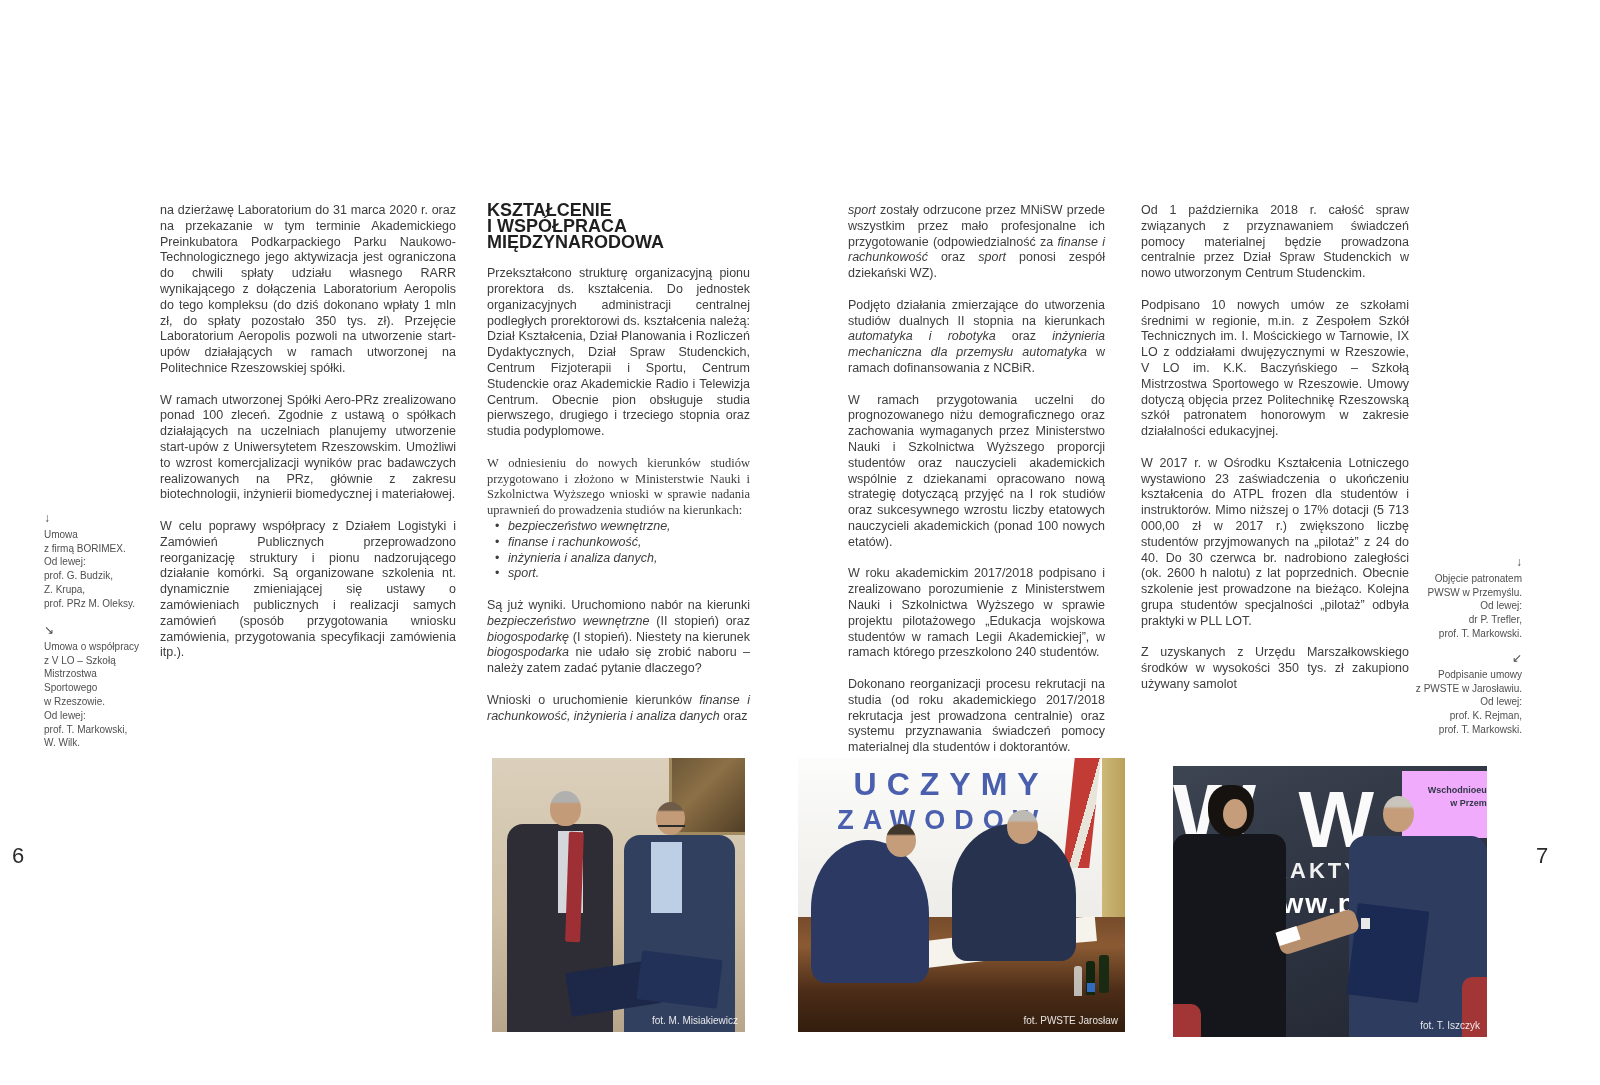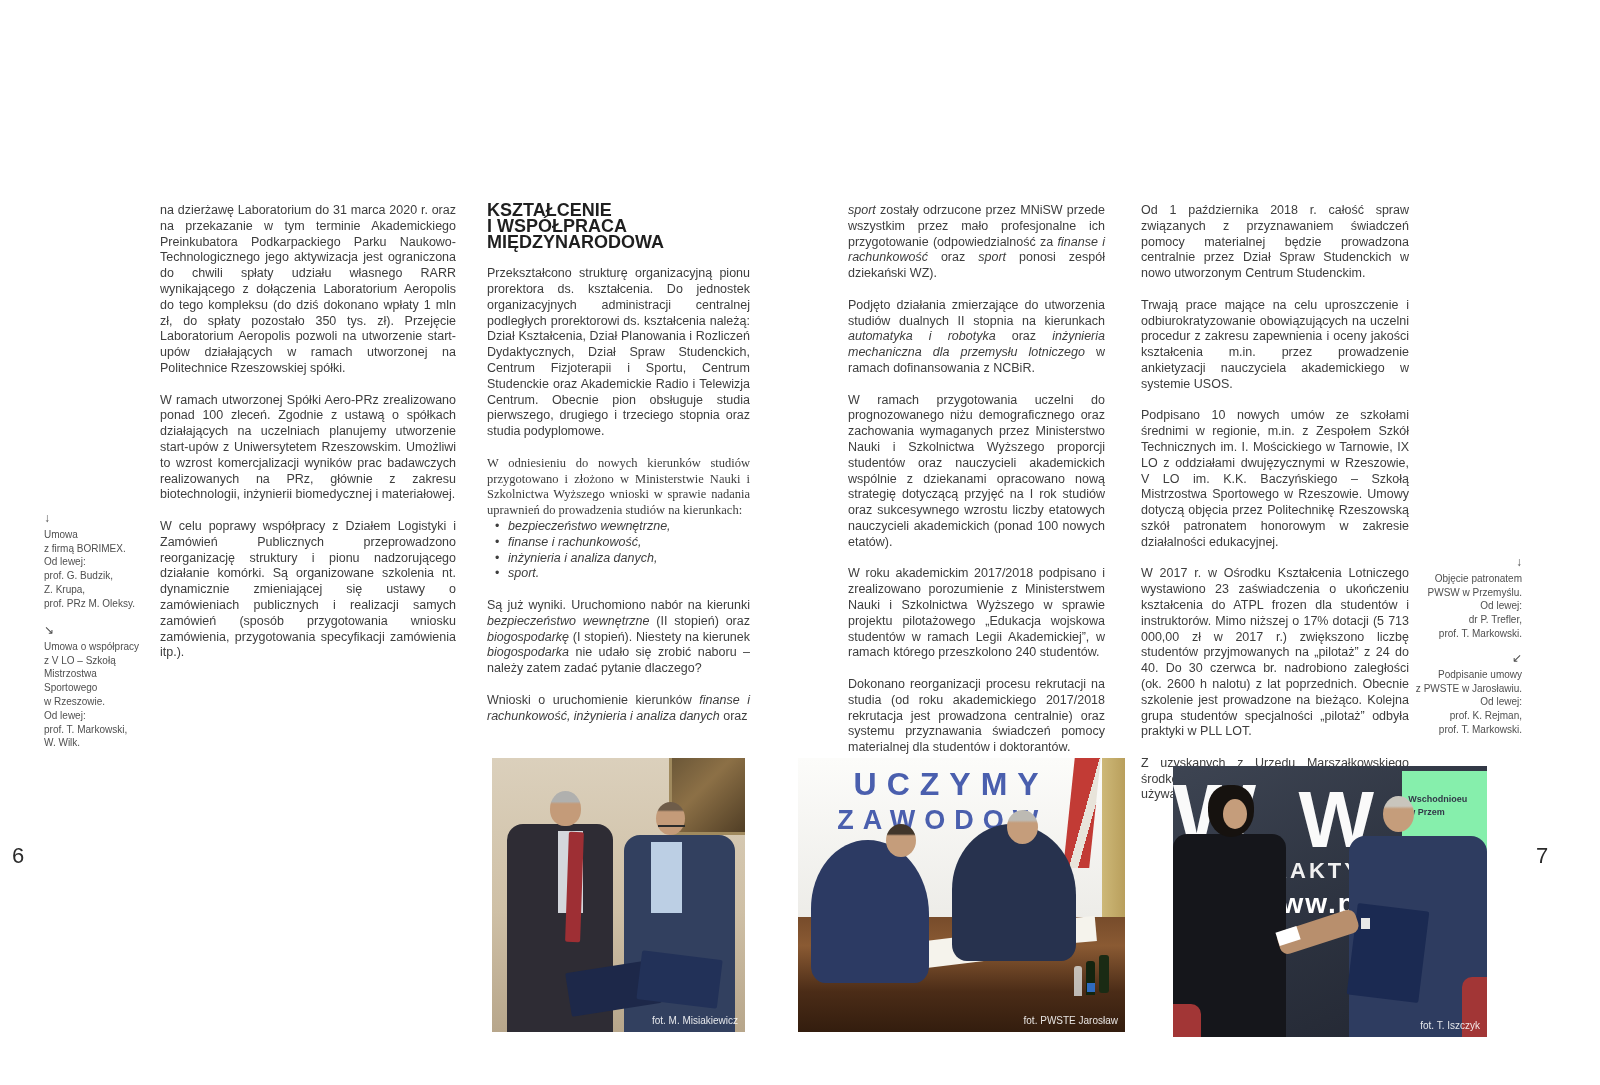--- a/index.html
+++ b/index.html
@@ -96,21 +96,21 @@
   .p3-bot2{left:92%;top:72%;width:10px;height:38px;background:#1a2b14;border-radius:3px;}
   .p3-bot3{left:84.5%;top:76%;width:8px;height:30px;background:rgba(230,235,235,0.75);border-radius:3px 3px 0 0;}
   .p3-lbl{left:88.5%;top:82%;width:8px;height:9px;background:#2f6bbf;}
   
   .p4-bg{inset:0;background:linear-gradient(155deg,#3d4452 0%,#2c323f 55%,#222631 100%);}
   .p4-w1{left:0;top:2%;font-size:88px;font-weight:bold;color:#fafafa;line-height:1;}
   .p4-w2{left:40%;top:5%;font-size:80px;font-weight:bold;color:#fafafa;line-height:1;}
   .p4-tag{left:64%;top:27%;font-size:12px;font-weight:bold;color:#ffffff;}
   .p4-r2{left:8%;top:34%;font-size:22px;font-weight:bold;color:#f0f0f0;letter-spacing:3px;}
   .p4-r3{left:27%;top:45%;font-size:28px;font-weight:bold;color:#ffffff;letter-spacing:2px;}
-  .p4-badge{left:73%;top:2%;width:25%;height:15%;background:#86efac;padding:22px 6px;text-align:left;
+  .p4-badge{left:73%;top:2%;width:25%;height:15%;background:#f0abfc;padding:13px 6px;text-align:right;
             font-size:9px;font-weight:bold;color:#323848;line-height:13px;}
   .p4-hair1{left:11%;top:7%;width:46px;height:52px;border-radius:50% 50% 58% 58%;background:#16120f;}
   .p4-face1{left:16%;top:12%;width:24px;height:30px;border-radius:50%;background:#c59d7b;}
   .p4-b1{left:0;top:25%;width:36%;height:75%;background:#15161b;border-radius:14px 14px 0 0;}
   .p4-h2{left:67%;top:11%;width:31px;height:36px;border-radius:50%;
          background:linear-gradient(180deg,#c9c5bd 0%,#c9c5bd 28%,#c59d7b 36%);}
   .p4-b2{left:56%;top:26%;width:44%;height:74%;background:#2e3c60;border-radius:16px 16px 0 0;}
   .p4-folder{left:57%;top:52%;width:23%;height:34%;background:#1b2a52;transform:rotate(7deg);border-radius:2px;}
   .p4-crest{left:60%;top:56%;width:9px;height:11px;background:#e8e8e8;}
   .p4-arms{left:33%;top:57%;width:26%;height:9%;background:#b88f6d;transform:rotate(-18deg);border-radius:8px;}
@@ -179,29 +179,28 @@
       <li><span class="it">finanse i rachunkowość,</span></li>
       <li><span class="it">inżynieria i analiza danych,</span></li>
       <li><span class="it">sport.</span></li>
     </ul>
     <p class="para"><span>Są już wyniki. Uruchomiono nabór na kierunki </span><i>bezpieczeństwo wewnętrzne</i><span> (II stopień) oraz </span><i>biogospodarkę</i><span> (I stopień). Niestety na kierunek </span><i>biogospodarka</i><span> nie udało się zrobić naboru – należy zatem zadać pytanie dlaczego?</span></p>
     <p class="para"><span>Wnioski o uruchomienie kierunków </span><i>finanse i rachunkowość, inżynieria i analiza danych</i><span> oraz</span></p>
   </section>
 
   <section class="col col-3">
     <p class="para"><i>sport</i><span> zostały odrzucone przez MNiSW przede wszystkim przez mało profesjonalne ich przygotowanie (odpowiedzialność za </span><i>finanse i rachunkowość</i><span> oraz </span><i>sport</i><span> ponosi zespół dziekański WZ).</span></p>
-    <p class="para"><span>Podjęto działania zmierzające do utworzenia studiów dualnych II stopnia na kierunkach </span><i>automatyka i robotyka</i><span> oraz </span><i>inżynieria mechaniczna dla przemysłu lotniczego</i><span> w ramach dofinansowania z NCBiR.</span></p>
+    <p class="para"><span>Podjęto działania zmierzające do utworzenia studiów dualnych II stopnia na kierunkach </span><i>automatyka i robotyka</i><span> oraz </span><i>inżynieria mechaniczna dla przemysłu automatyka</i><span> w ramach dofinansowania z NCBiR.</span></p>
     <p class="para"><span>W ramach przygotowania uczelni do prognozowanego niżu demograficznego oraz zachowania wymaganych przez Ministerstwo Nauki i Szkolnictwa Wyższego proporcji studentów oraz nauczycieli akademickich wspólnie z dziekanami opracowano nową strategię dotyczącą przyjęć na I rok studiów oraz sukcesywnego wzrostu liczby etatowych nauczycieli akademickich (ponad 100 nowych etatów).</span></p>
     <p class="para"><span>W roku akademickim 2017/2018 podpisano i zrealizowano porozumienie z Ministerstwem Nauki i Szkolnictwa Wyższego w sprawie projektu pilotażowego „Edukacja wojskowa studentów w ramach Legii Akademickiej”, w ramach którego przeszkolono 240 studentów.</span></p>
     <p class="para"><span>Dokonano reorganizacji procesu rekrutacji na studia (od roku akademickiego 2017/2018 rekrutacja jest prowadzona centralnie) oraz systemu przyznawania świadczeń pomocy materialnej dla studentów i doktorantów.</span></p>
   </section>
 
   <section class="col col-4">
     <p class="para"><span>Od 1 października 2018 r. całość spraw związanych z przyznawaniem świadczeń pomocy materialnej będzie prowadzona centralnie przez Dział Spraw Studenckich w nowo utworzonym Centrum Studenckim.</span></p>
-    <p class="para"><span>Trwają prace mające na celu uproszczenie i odbiurokratyzowanie obowiązujących na uczelni procedur z zakresu zapewnienia i oceny jakości kształcenia m.in. przez prowadzenie ankietyzacji nauczyciela akademickiego w systemie USOS.</span></p>
     <p class="para"><span>Podpisano 10 nowych umów ze szkołami średnimi w regionie, m.in. z Zespołem Szkół Technicznych im. I. Mościckiego w Tarnowie, IX LO z oddziałami dwujęzycznymi w Rzeszowie, V LO im. K.K. Baczyńskiego – Szkołą Mistrzostwa Sportowego w Rzeszowie. Umowy dotyczą objęcia przez Politechnikę Rzeszowską szkół patronatem honorowym w zakresie działalności edukacyjnej.</span></p>
     <p class="para"><span>W 2017 r. w Ośrodku Kształcenia Lotniczego wystawiono 23 zaświadczenia o ukończeniu kształcenia do ATPL frozen dla studentów i instruktorów. Mimo niższej o 17% dotacji (5 713 000,00 zł w 2017 r.) zwiększono liczbę studentów przyjmowanych na „pilotaż” z 24 do 40. Do 30 czerwca br. nadrobiono zaległości (ok. 2600 h nalotu) z lat poprzednich. Obecnie szkolenie jest prowadzone na bieżąco. Kolejna grupa studentów specjalności „pilotaż” odbyła praktyki w PLL LOT.</span></p>
     <p class="para"><span>Z uzyskanych z Urzędu Marszałkowskiego środków w wysokości 350 tys. zł zakupiono używany samolot</span></p>
   </section>
 
 
   <figure class="photo photo-2">
     <div class="el p2-wall"></div>
     <div class="el p2-paint"></div>
     <div class="el p2-b1"></div>

